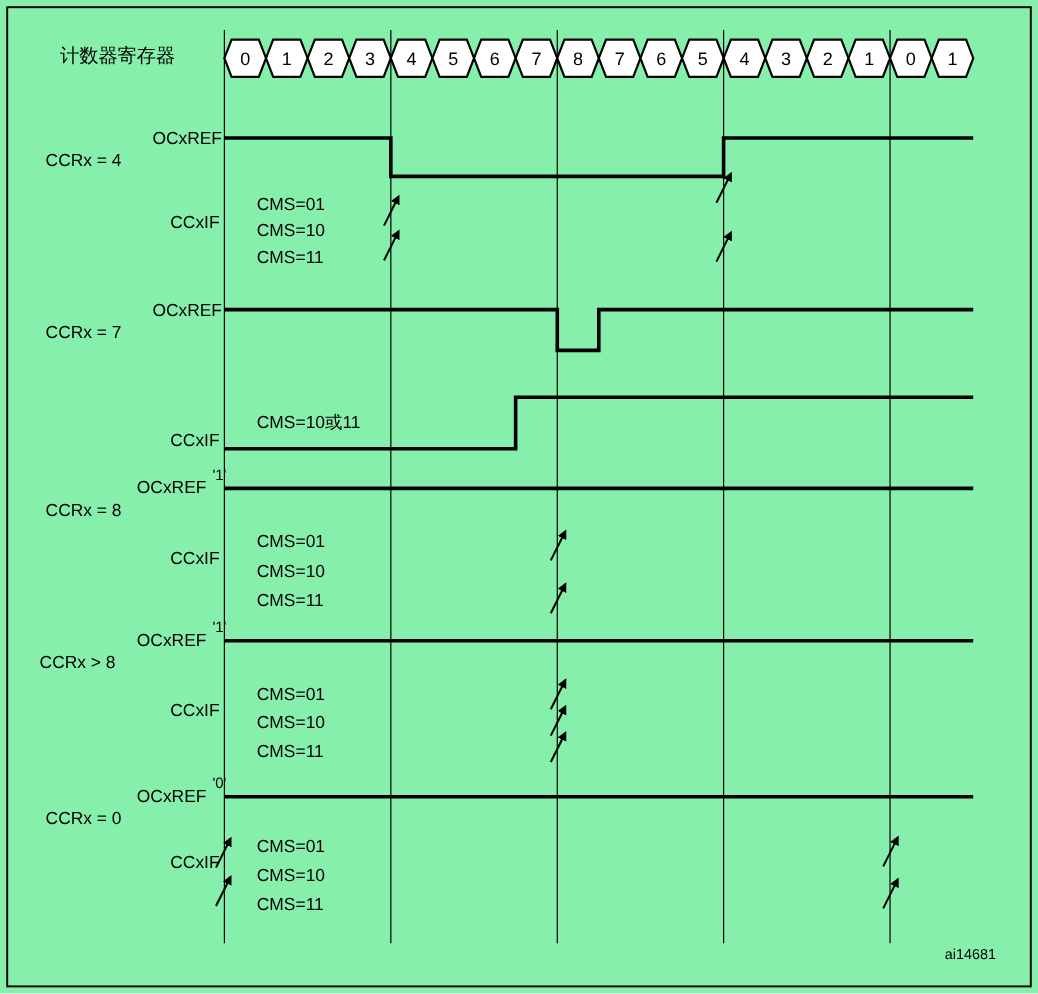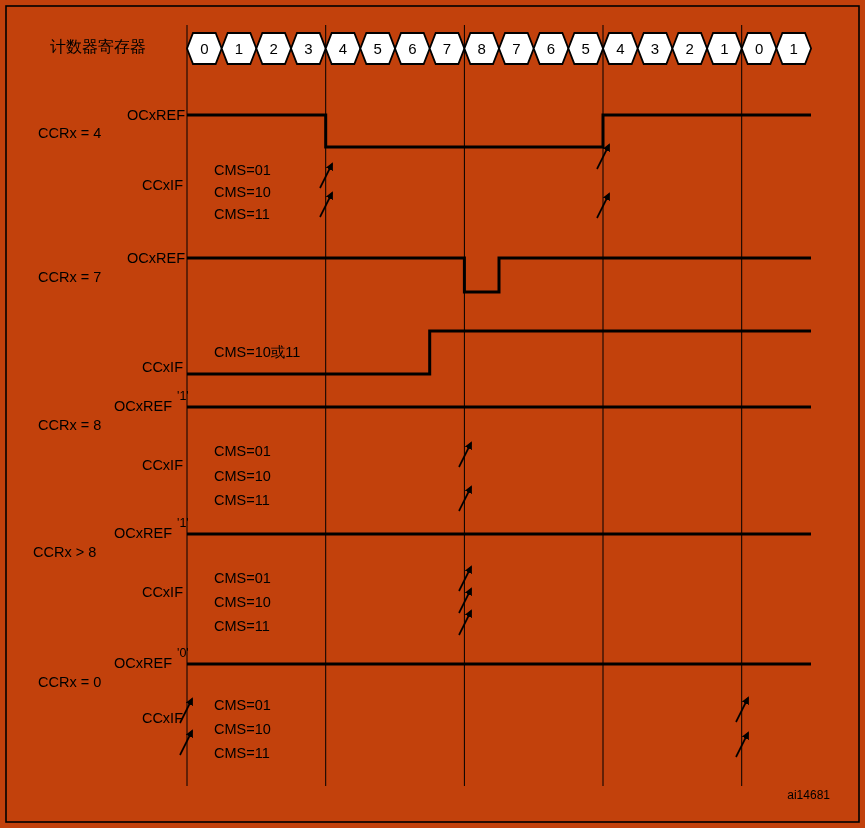--- a/index.html
+++ b/index.html
@@ -1,17 +1,17 @@
 <!DOCTYPE html>
 <html><head>
 <meta charset="utf-8">
 <style>
   html,body{margin:0;padding:0;background:#fff;}
   .page{
-    width:865px;height:828px;background:#c2410c;position:relative;overflow:hidden;
+    width:865px;height:828px;background:#86efac;position:relative;overflow:hidden;
     font-family:"Liberation Sans","DejaVu Sans",sans-serif;
   }
   svg{display:block;}
   svg text{fill:#000;font-family:"Liberation Sans","DejaVu Sans",sans-serif;}
   .frame{fill:none;stroke:#000;stroke-width:1.6;}
   .thin{stroke:#000;stroke-width:1;}
   .wave{fill:none;stroke:#000;stroke-width:3;stroke-linejoin:miter;}
   .arrow{stroke:#000;stroke-width:1.7;}
   .lbl{font-size:14.5px;}
   .end{text-anchor:end;}

